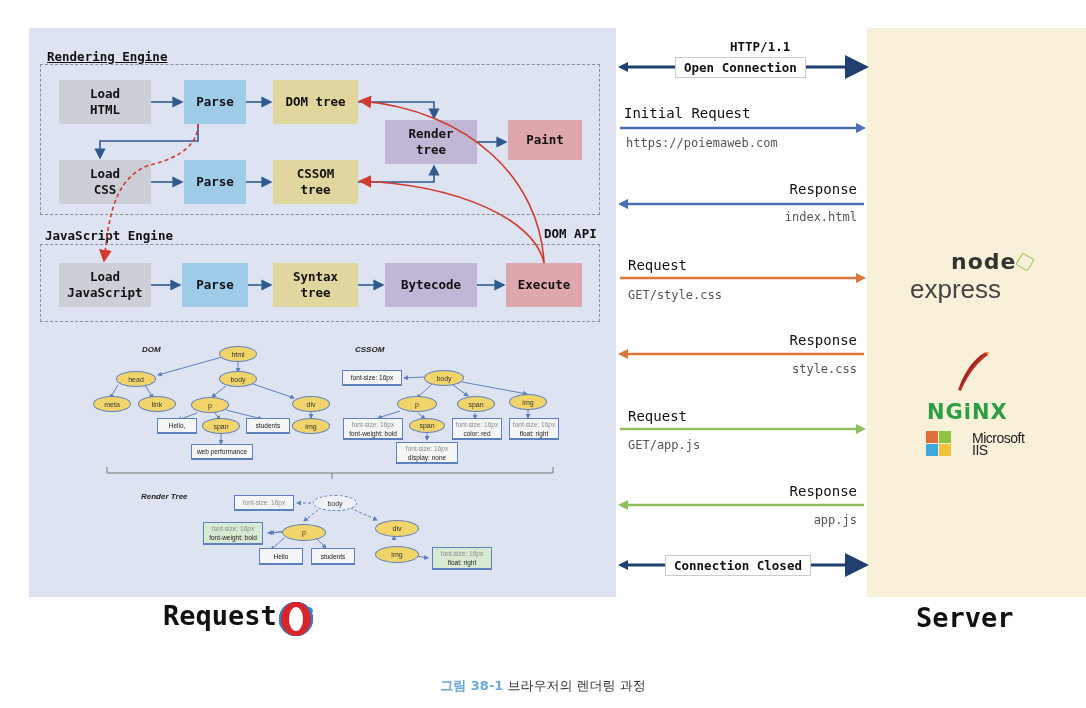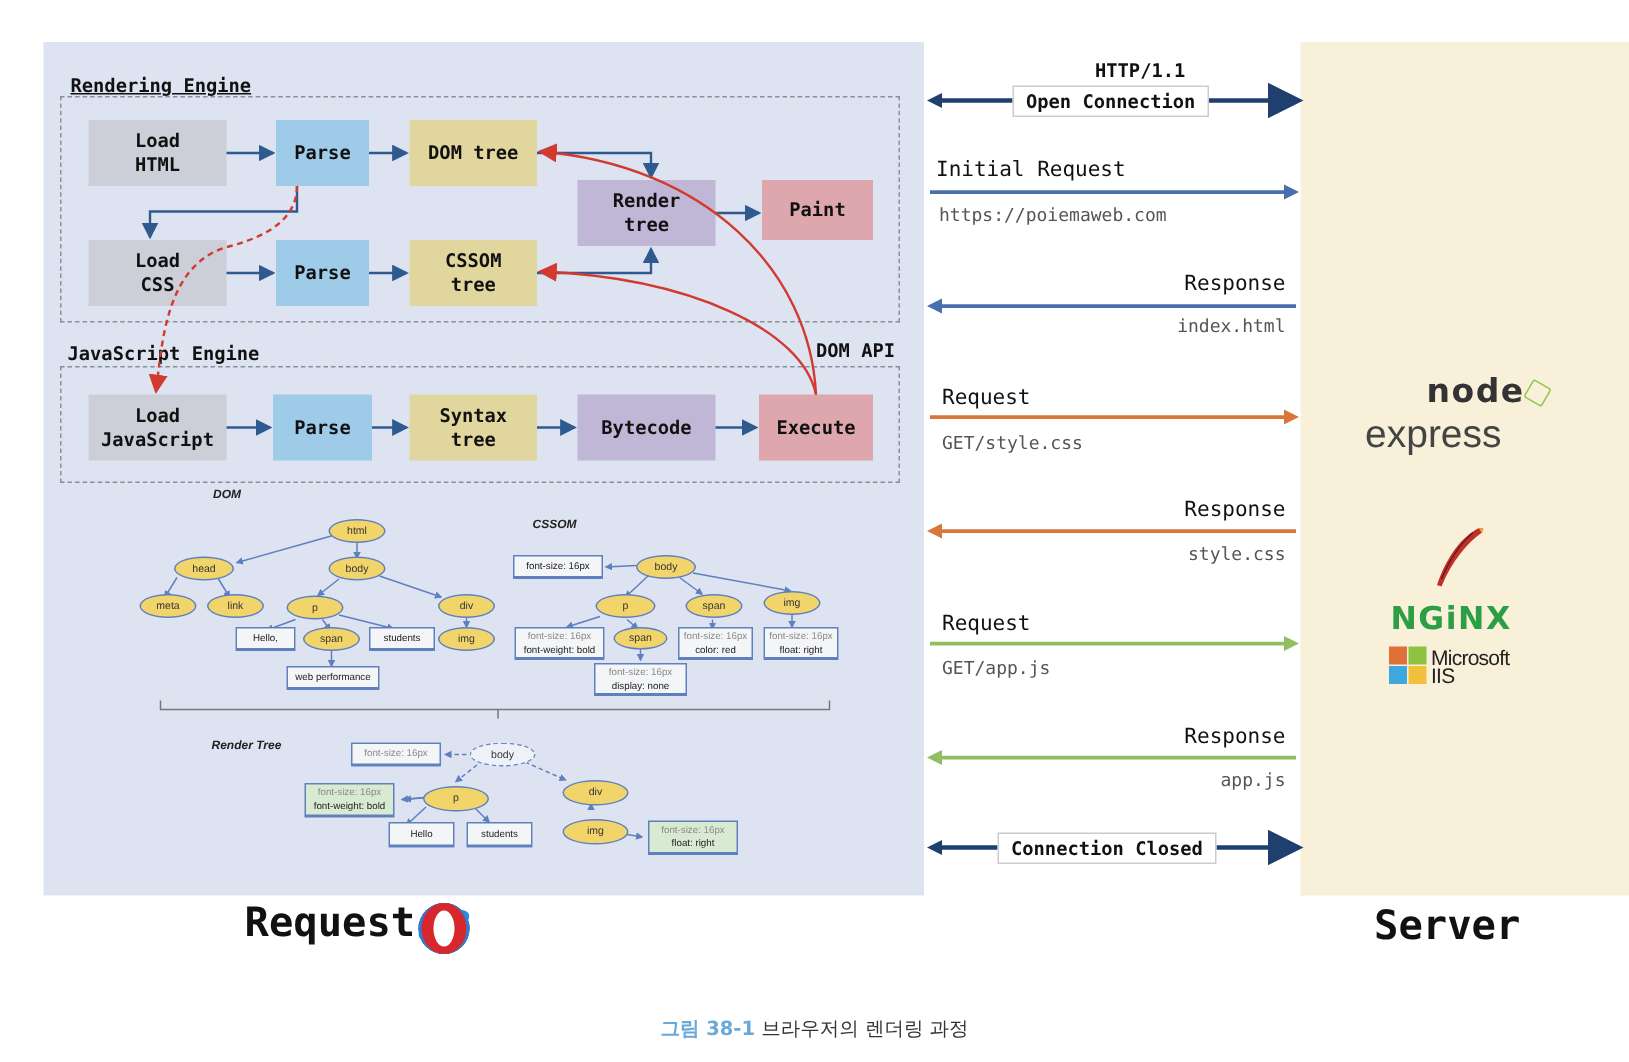--- a/index.html
+++ b/index.html
@@ -89,21 +89,21 @@
     <line x1="358" y1="285" x2="383" y2="285" marker-end="url(#ab)"></line>
     <line x1="477" y1="285" x2="504" y2="285" marker-end="url(#ab)"></line>
   </g>
   <g stroke="#d23a2f" stroke-width="1.6" fill="none">
     <path d="M544,263 C540,180 470,110 360,101" marker-end="url(#ar)"></path>
     <path d="M544,263 C535,220 460,185 360,181" marker-end="url(#ar)"></path>
     <path d="M198,124 C198,150 170,160 150,165 C110,178 108,230 104,261" stroke-dasharray="4,3" marker-end="url(#ar)"></path>
   </g>
 </svg>
 
-<div class="abs tree-title" style="left:142px;top:325px;">DOM</div>
+<div class="abs tree-title" style="left:142px;top:345px;">DOM</div>
 <svg width="1086" height="708" style="left:0;top:0;pointer-events:none;">
   <defs>
     <marker id="at" markerWidth="5" markerHeight="5" refX="4" refY="2.5" orient="auto">
         <path d="M0,0 L5,2.5 L0,5 Z" fill="#5e80bf"></path>
       </marker>
   </defs>
   <g stroke="#5e80bf" stroke-width="1" fill="none" marker-end="url(#at)">
 
     <line x1="222" y1="357" x2="158" y2="375"></line>
     <line x1="238" y1="362" x2="238" y2="372"></line>
@@ -248,21 +248,21 @@
   <span style="font-family:'DejaVu Sans',sans-serif;font-weight:bold;font-size:22px;color:#333;letter-spacing:1px;margin-left:36px;">node</span>
   <span style="display:inline-block;width:12px;height:12px;border:1.5px solid #8cc84b;transform:rotate(30deg);border-radius:2px;"></span>
 </div>
 <div class="abs" style="left:910px;top:274px;font-family:'Liberation Sans',sans-serif;font-size:26px;color:#444;">express</div>
 <svg width="40" height="45" style="left:952px;top:350px;">
   <path d="M34,2 C22,8 12,22 6,40 L9,41 C16,24 26,12 36,5 Z" fill="#c0302a"></path>
   <path d="M30,5 C22,12 14,24 9,36" stroke="#6a1a1a" stroke-width="1" fill="none"></path>
   <path d="M34,2 L37,2 L36,6 Z" fill="#e8a03a"></path>
 </svg>
 <div class="abs" style="left:927px;top:400px;font-family:'DejaVu Sans',sans-serif;font-weight:bold;font-size:21px;color:#2c9f45;letter-spacing:1px;">NGiNX</div>
-<div class="abs" style="left:926px;top:431px;display:flex;align-items:center;gap:3px;">
+<div class="abs" style="left:926px;top:431px;display:flex;align-items:center;gap:21px;">
   <div style="display:grid;grid-template-columns:12px 12px;grid-template-rows:12px 12px;gap:1px;">
     <span style="background:#e0703a;"></span>
       <span style="background:#8cc43f;"></span>
     <span style="background:#3fa6e0;"></span>
       <span style="background:#f2c13b;"></span>
   </div>
   <div style="font-family:'Liberation Sans',sans-serif;font-size:14px;line-height:12px;color:#222;letter-spacing:-0.5px;">
     <div>Microsoft</div>
     <div>IIS</div>
   </div>

